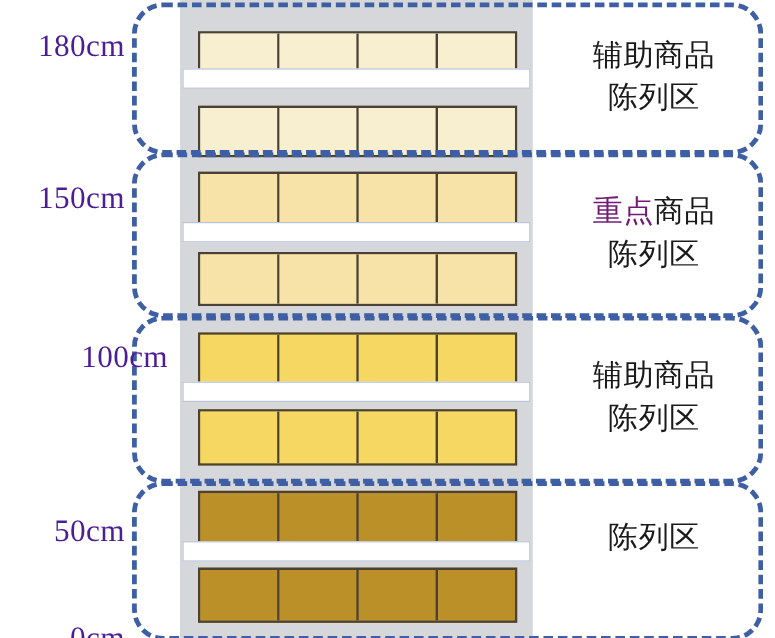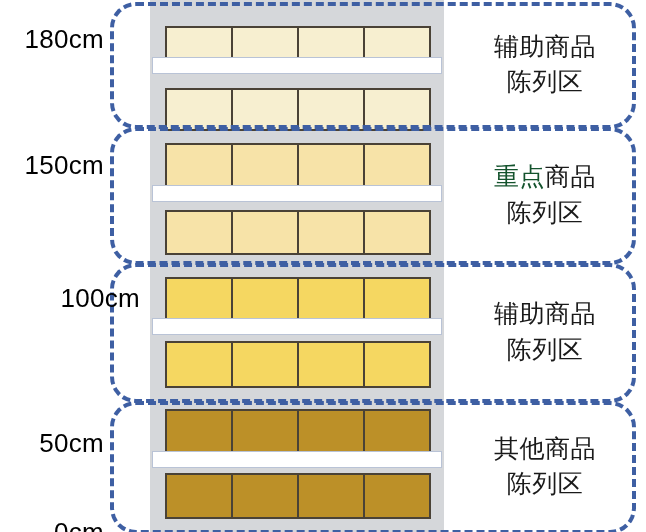--- a/index.html
+++ b/index.html
@@ -71,22 +71,23 @@
     box-sizing:border-box;
   }
 
   
   .axis-label{
     position:absolute;
     left:0;
     width:104px;
     text-align:right;
     font-size:26px;
-    color:#000000;
+    color:#4c1d95;
     letter-spacing:.3px;
+    font-family:Liberation Serif, serif;
   }
 </style>
 </head>
 <body>
 
 <div id="stage">
 
   <div class="shelf-column"></div>
 
   <div id="shelf-rows">
@@ -150,29 +151,28 @@
       <div class="zone" style="top: 127px; height: 138px; border-color: rgb(62, 95, 163);"></div>
       <div class="zone" style="top: 263px; height: 140px; border-color: rgb(62, 95, 163);"></div>
       <div class="zone" style="top: 401px; height: 133px; border-color: rgb(62, 95, 163);"></div>
     </div>
   <div id="zone-labels">
       <div class="zone-label" style="top: 28.5px;">
         <span class="ln">辅助商品</span>
         <span class="ln">陈列区</span>
       </div>
       <div class="zone-label" style="top: 159px;">
-        <span class="ln"><span class="hl" style="color: #14532d;">重点</span><span>商品</span></span>
+        <span class="ln"><span class="hl" style="color: #701a75;">重点</span><span>商品</span></span>
         <span class="ln">陈列区</span>
       </div>
       <div class="zone-label" style="top: 296px;">
         <span class="ln">辅助商品</span>
         <span class="ln">陈列区</span>
       </div>
       <div class="zone-label" style="top: 430.5px;">
-        <span class="ln">其他商品</span>
         <span class="ln">陈列区</span>
       </div>
     </div>
   <div id="axis">
       <div class="axis-label" style="top: 24px;">180cm</div>
       <div class="axis-label" style="top: 150px;">150cm</div>
       <div class="axis-label" style="top: 283px; padding-left: 36px;">100cm</div>
       <div class="axis-label" style="top: 428px;">50cm</div>
       <div class="axis-label" style="top: 517px;">0cm</div>
     </div>

